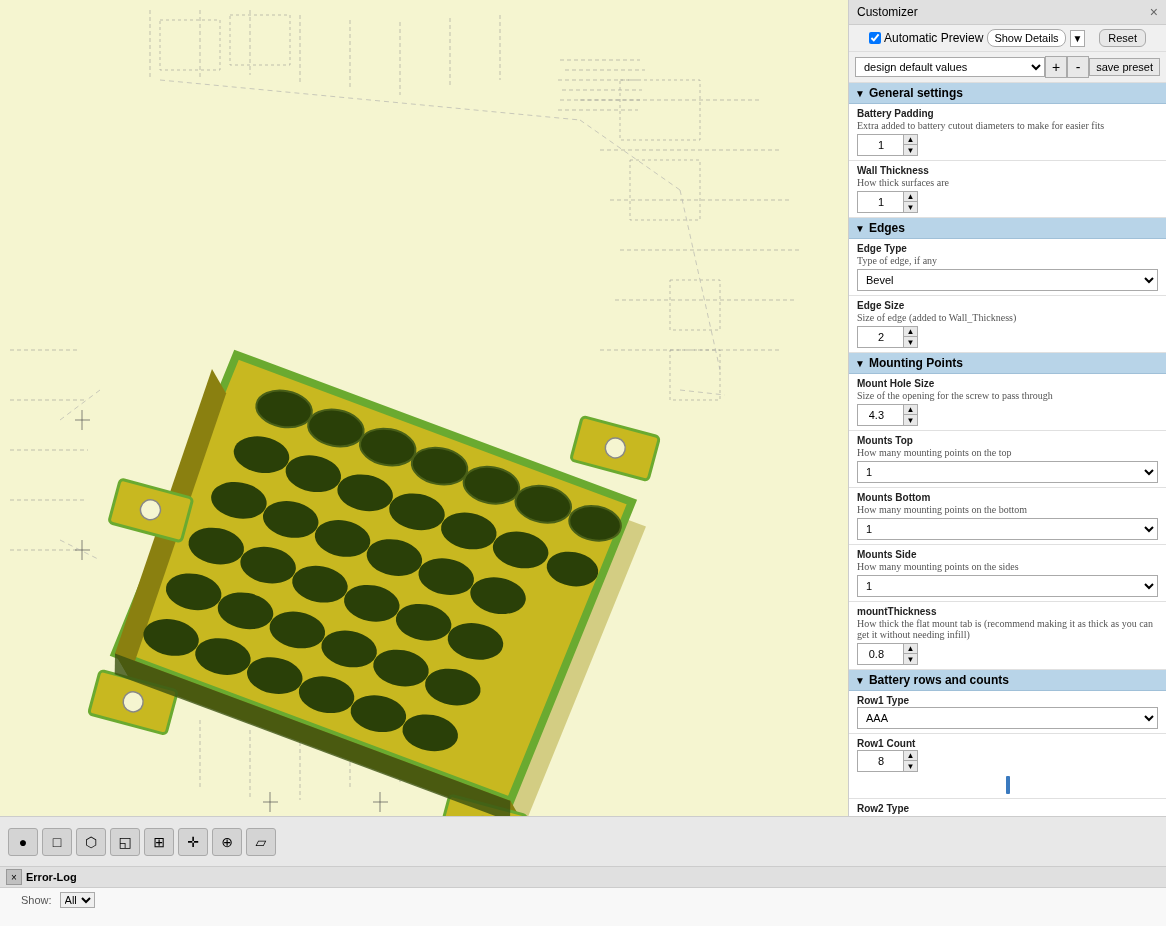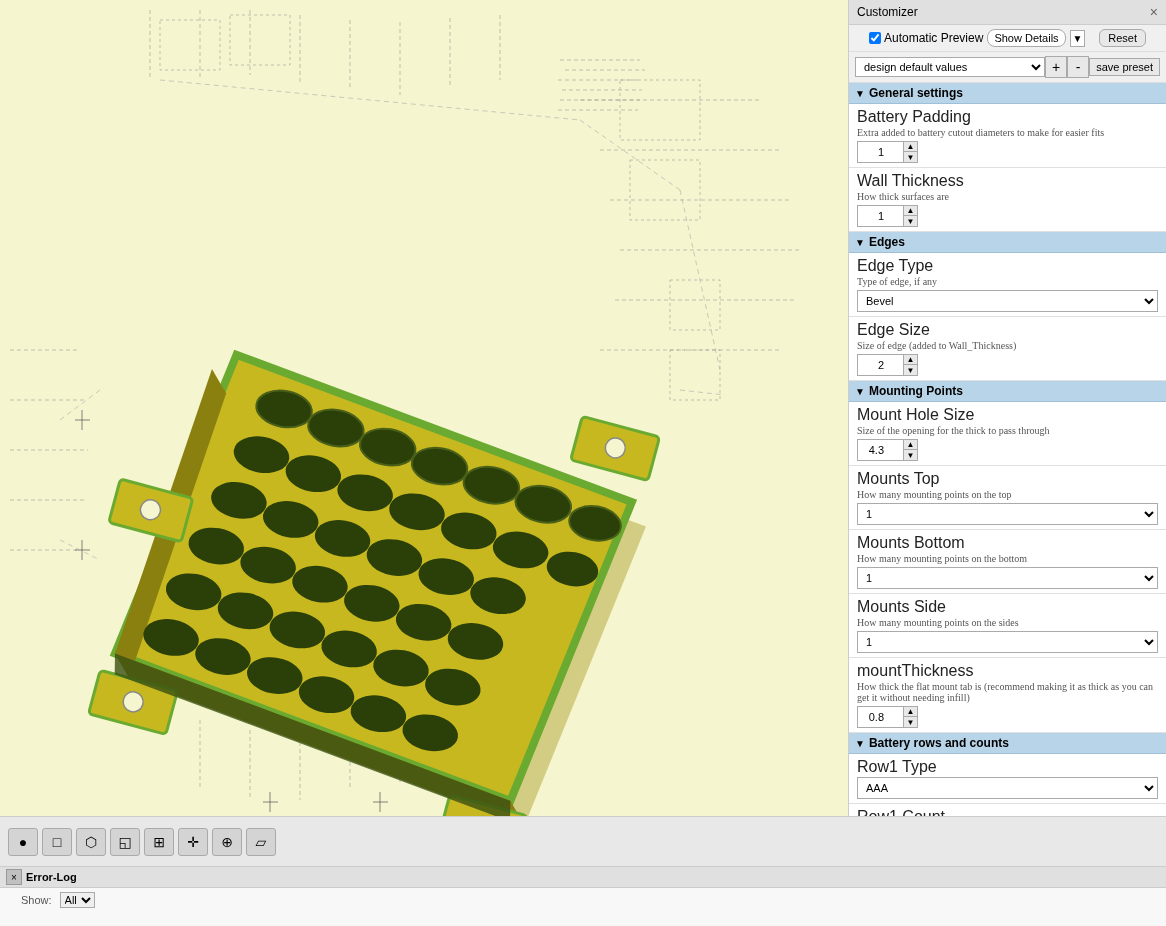--- a/index.html
+++ b/index.html
@@ -38,21 +38,21 @@
     .save-preset-btn { background: #e8e8e8; border: 1px solid #aaa; padding: 2px 6px; cursor: pointer; font-size: 11px; }
 
     .customizer-scroll { flex: 1; overflow-y: auto; }
 
     
     .section-header { background: #b8d4e8; padding: 3px 6px; font-size: 11px; font-weight: bold; display: flex; align-items: center; gap: 4px; cursor: pointer; border-bottom: 1px solid #a0c0d8; }
     .section-toggle { font-size: 10px; }
 
     
     .setting-group { border-bottom: 1px solid #e0e0e0; padding: 4px 8px; background: white; }
-    .setting-label { font-weight: normal; font-size: 16px; color: #222; margin-bottom: 1px; }
+    .setting-label { font-weight: bold; font-size: 10px; color: #222; margin-bottom: 1px; }
     .setting-desc { font-size: 10px; color: #555; margin-bottom: 3px; font-family: Liberation Serif, serif; }
     .setting-control { display: flex; align-items: center; gap: 4px; }
 
     .num-input-wrap { display: flex; align-items: center; border: 1px solid #aaa; background: white; }
     .num-input { width: 45px; height: 20px; border: none; outline: none; padding: 0 4px; font-size: 11px; text-align: right; }
     .num-spin { display: flex; flex-direction: column; }
     .num-up, .num-down { width: 14px; height: 10px; background: #e8e8e8; border: none; border-left: 1px solid #aaa; cursor: pointer; font-size: 8px; display: flex; align-items: center; justify-content: center; padding: 0; }
     .num-up { border-bottom: 1px solid #aaa; }
 
     .dropdown-select { width: 100%; border: 1px solid #aaa; background: white; padding: 2px 4px; font-size: 11px; height: 22px; }
@@ -316,21 +316,21 @@
         </div>
       </div>
 
       <div class="section-header">
         <span class="section-toggle">▼</span>
         <span>Mounting Points</span>
       </div>
 
       <div class="setting-group">
         <div class="setting-label">Mount Hole Size</div>
-        <div class="setting-desc">Size of the opening for the thick to pass through</div>
+        <div class="setting-desc">Size of the opening for the screw to pass through</div>
         <div class="setting-control">
           <div class="num-input-wrap">
             <input class="num-input" type="number" value="4.3" style="">
             <div class="num-spin">
               <button class="num-up">▲</button>
               <button class="num-down">▼</button>
             </div>
           </div>
         </div>
       </div>

